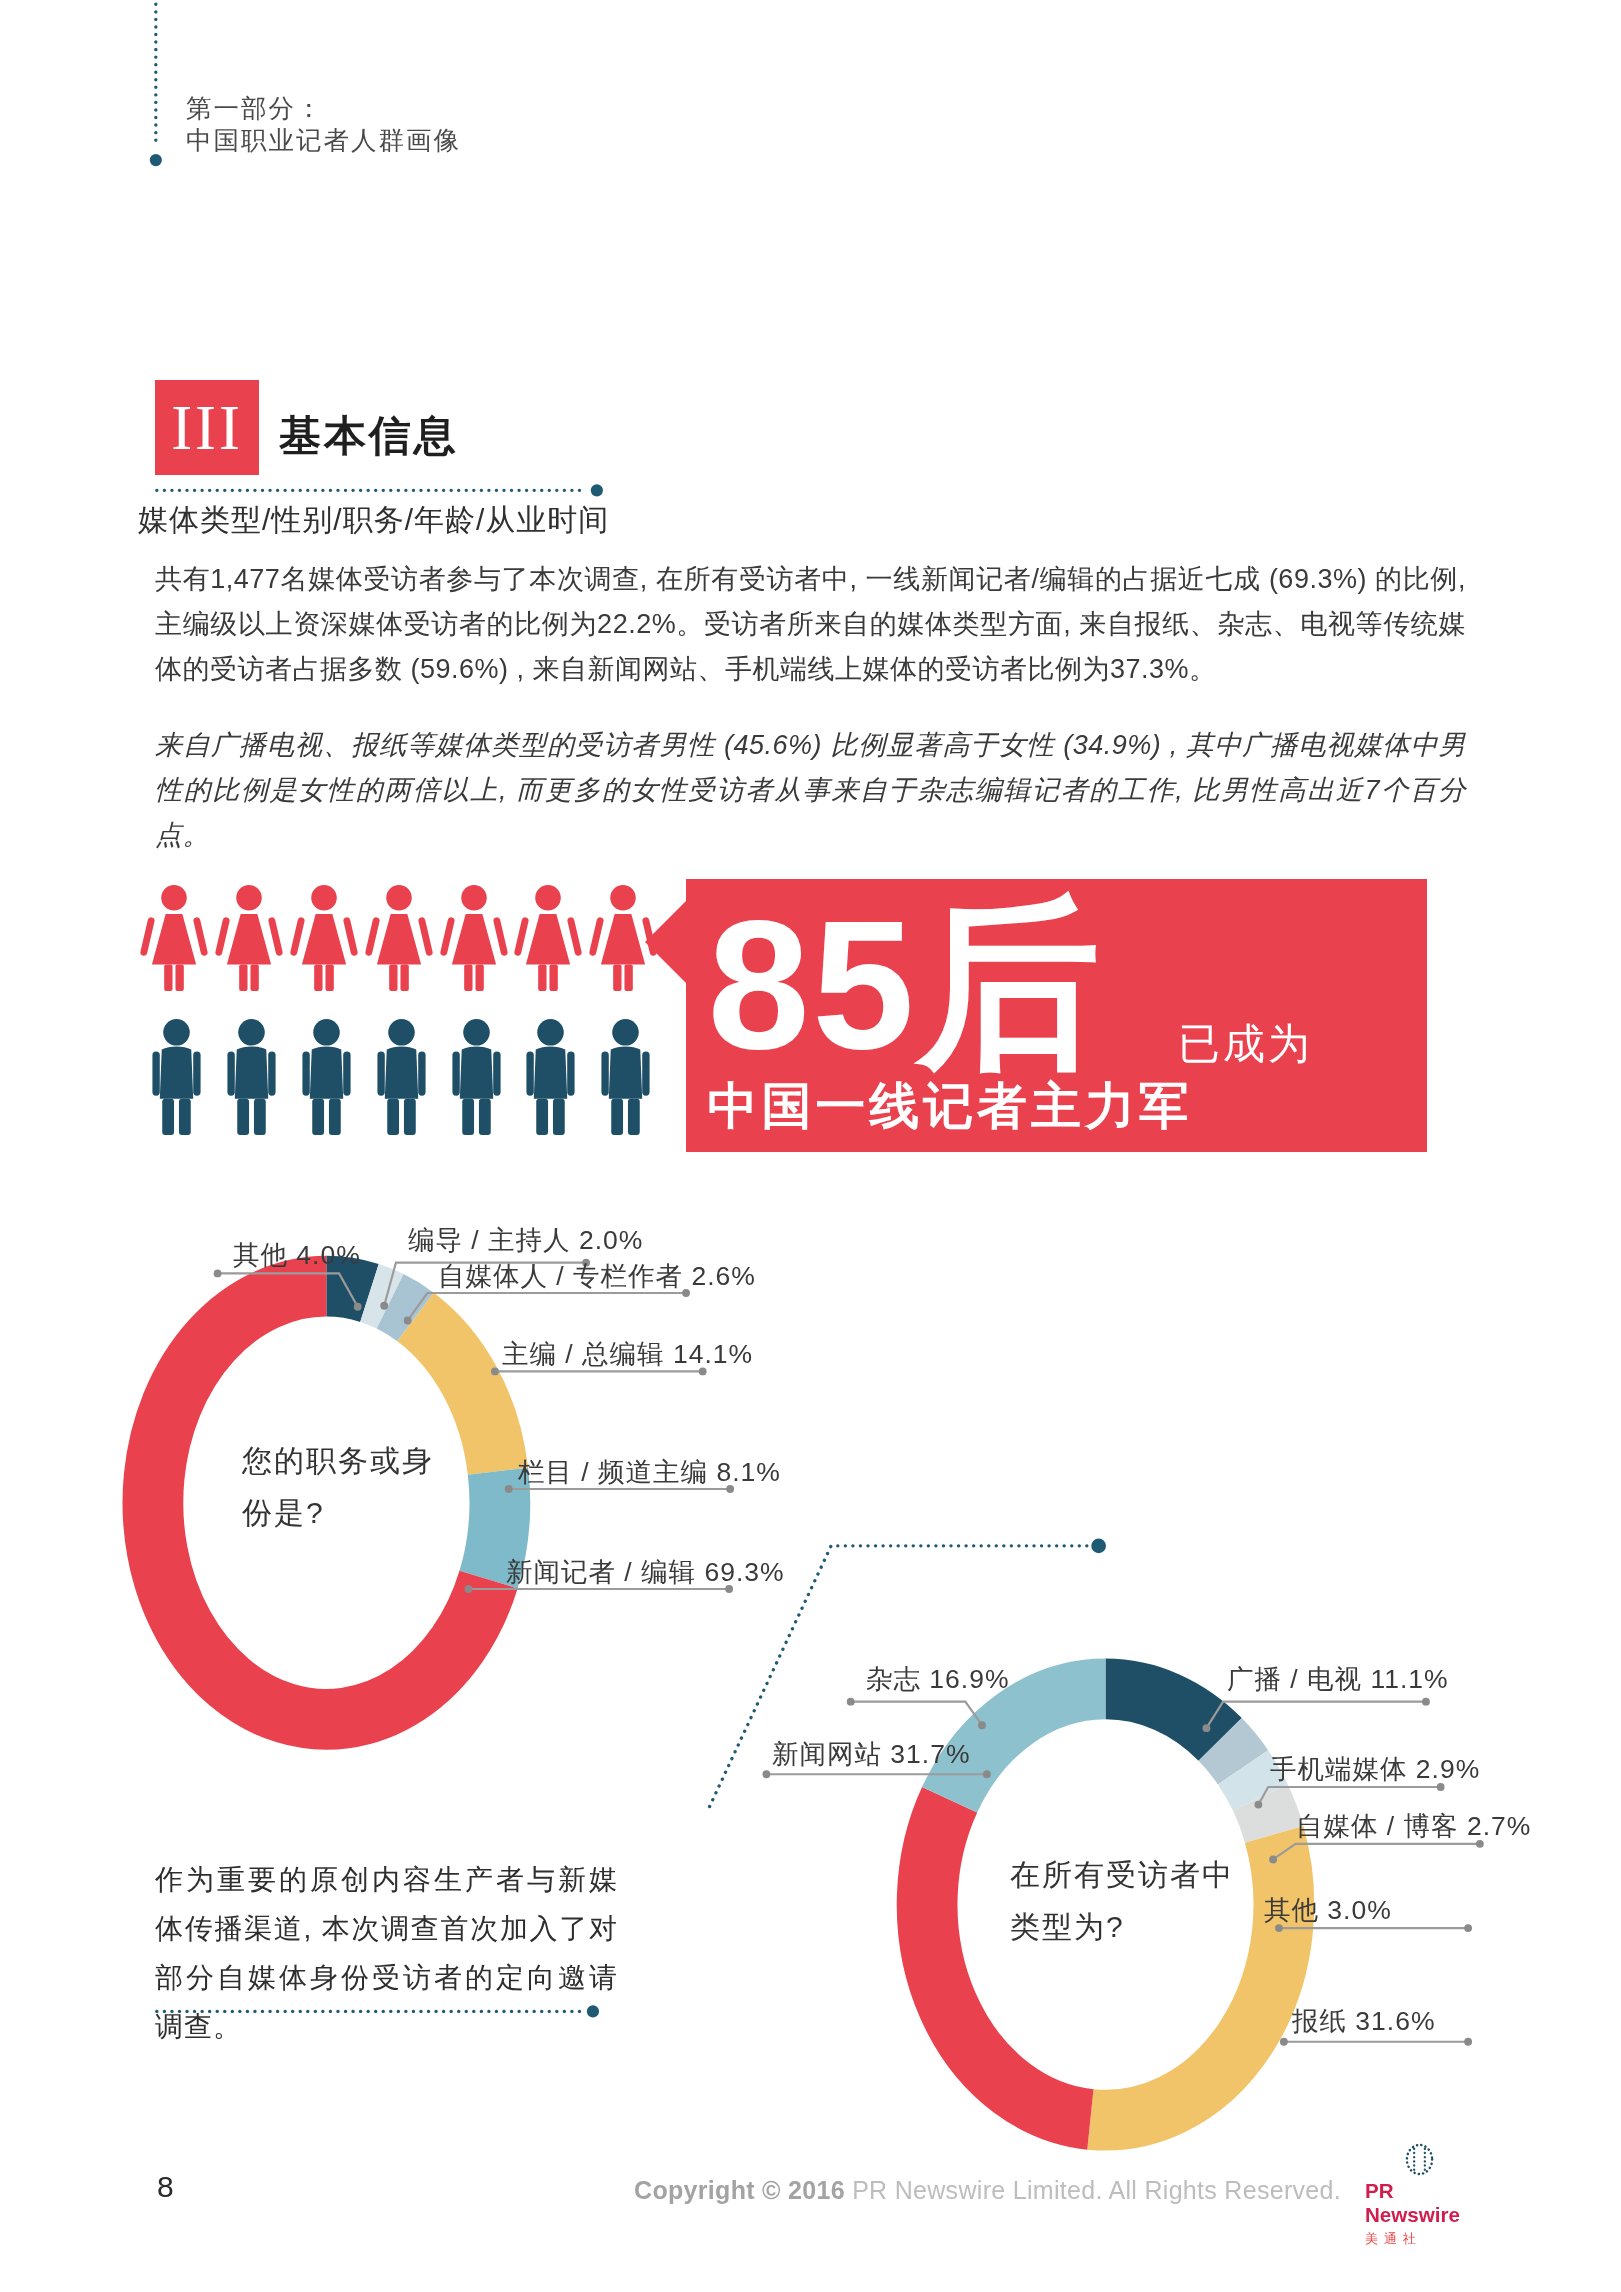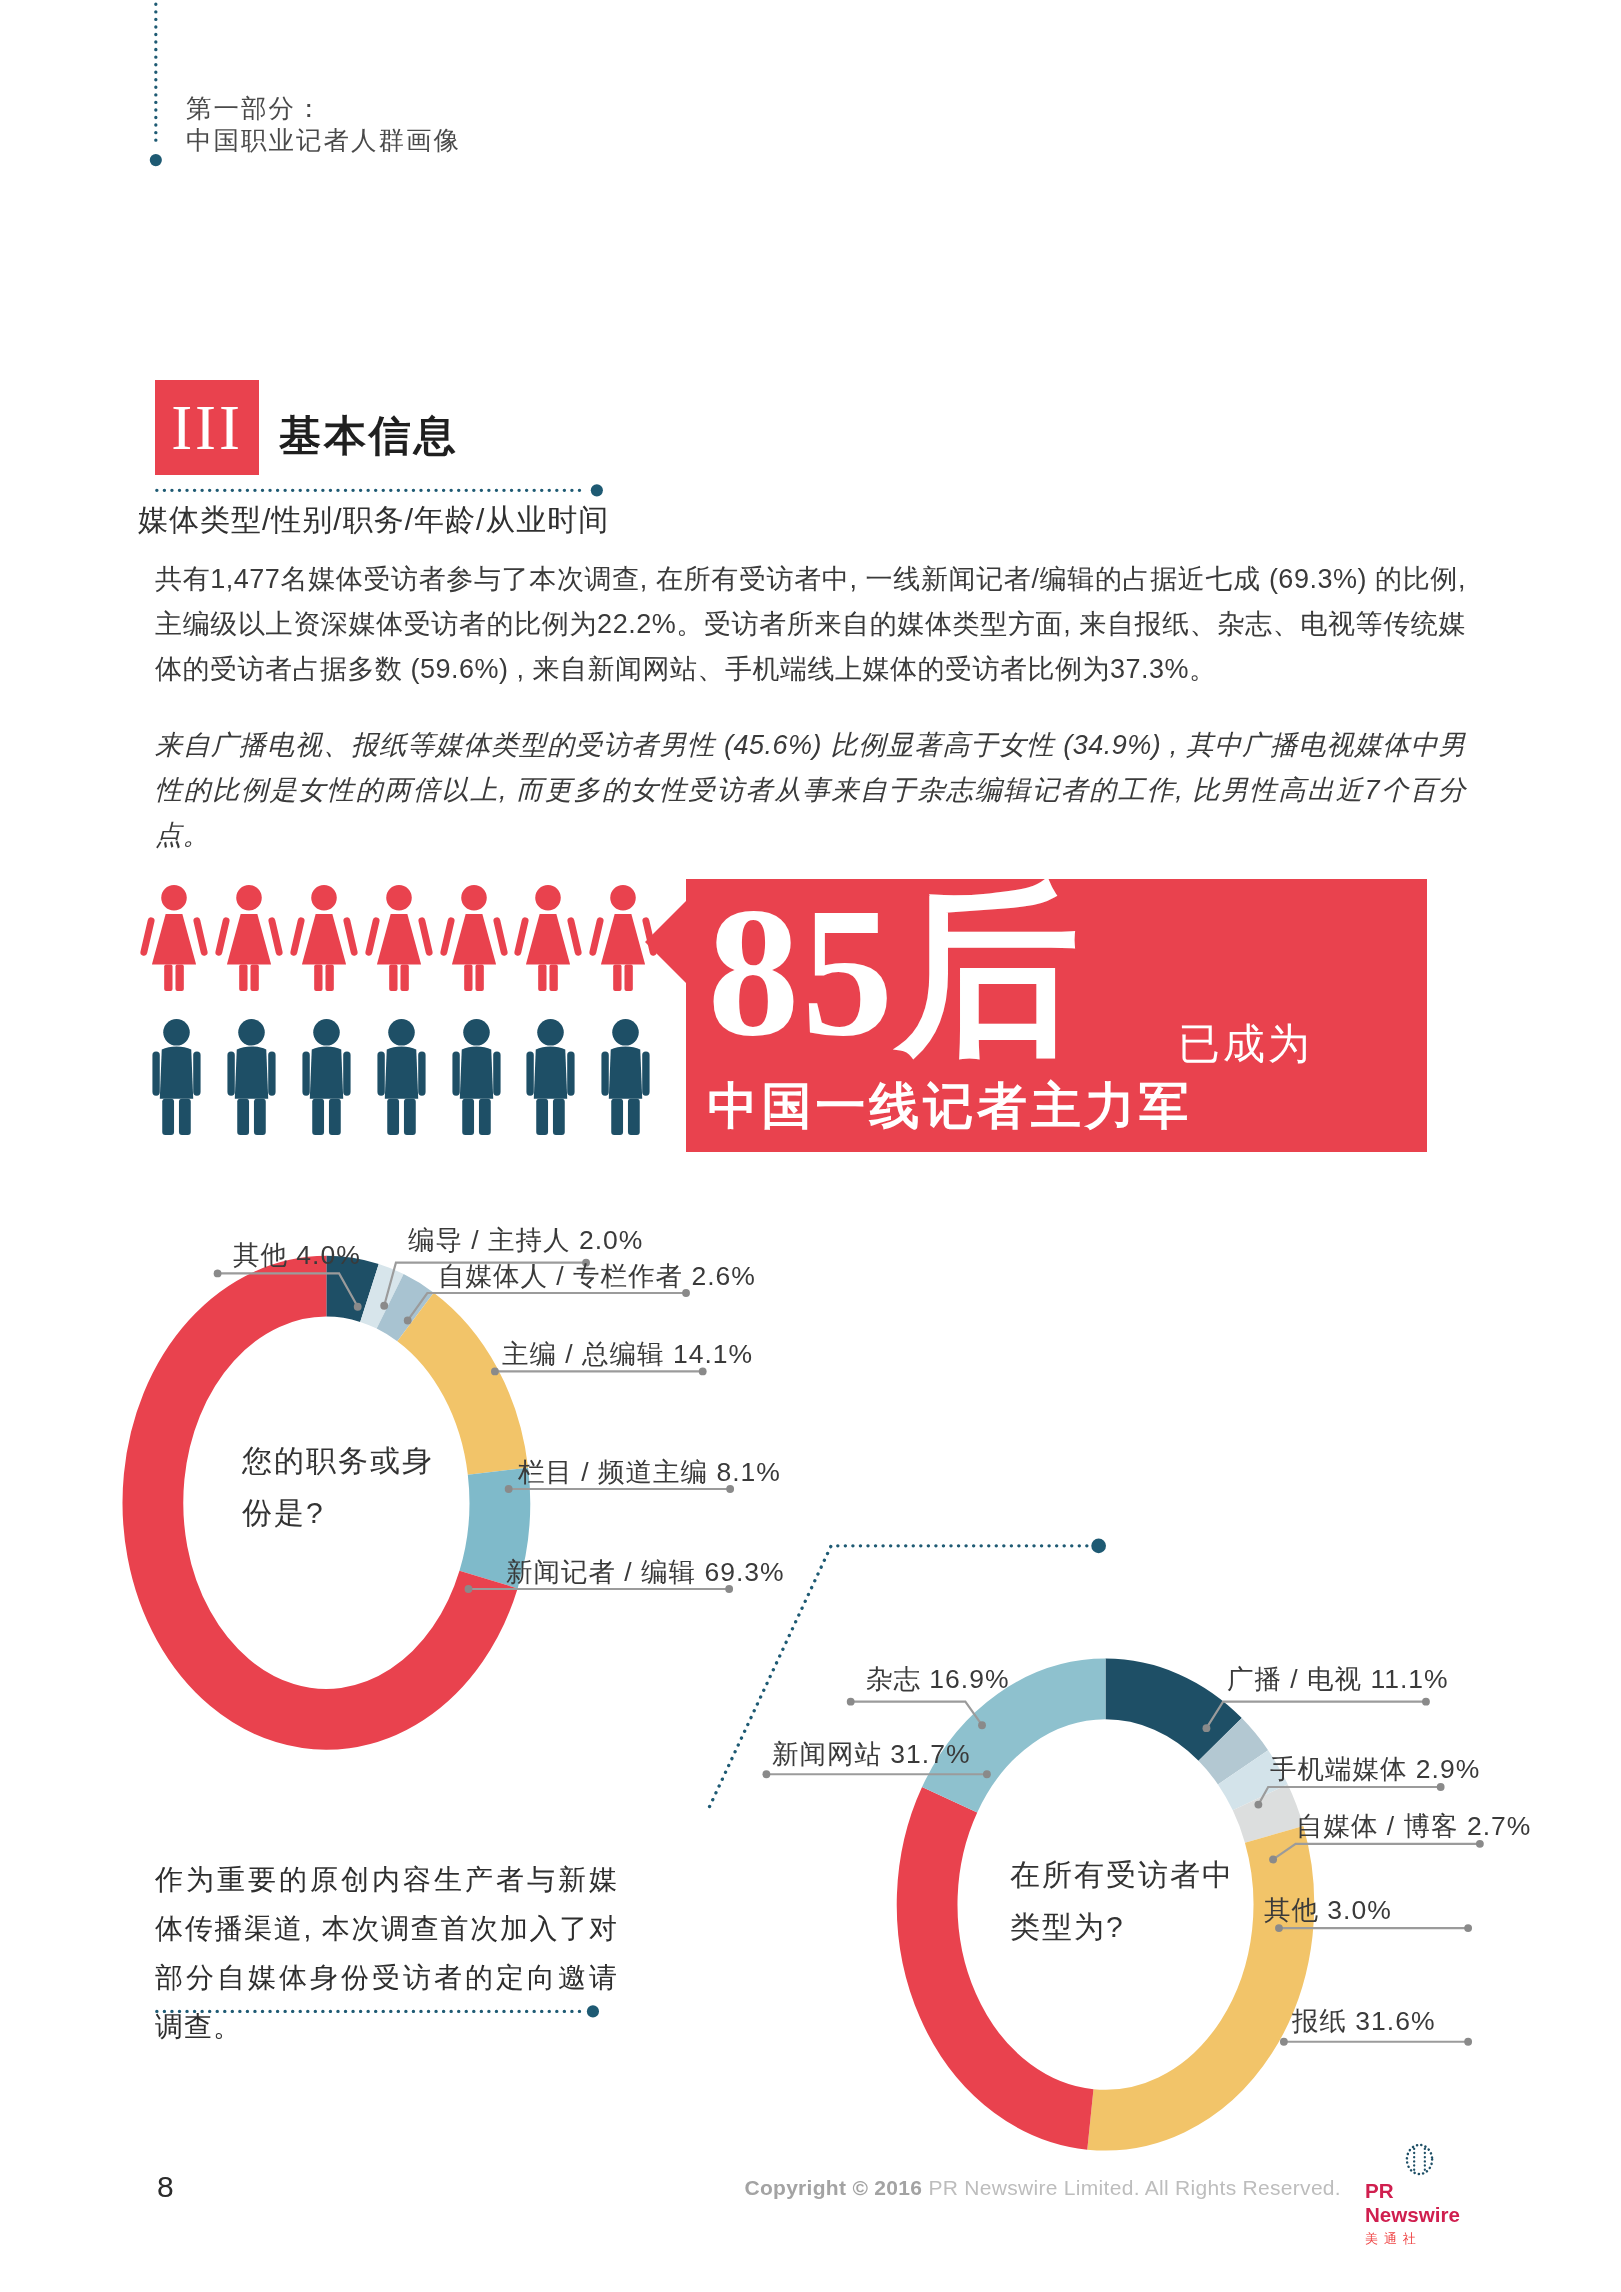--- a/index.html
+++ b/index.html
@@ -22,30 +22,30 @@
   .p2{top:723px;font-style:italic;}
   .note-par{left:155px;top:1855px;width:463px;font-size:28px;line-height:49px;color:#2E2E2E;text-align:justify;letter-spacing:1px;}
   .banner{
     left:686px;top:879px;width:741px;height:273px;background:#E9424E;color:#fff;
   }
   .banner .notch{
     position:absolute;left:-41px;top:21.6px;width:0;height:0;
     border-top:41px solid transparent;border-bottom:41px solid transparent;
     border-right:41px solid #E9424E;
   }
-  .banner-big{position:absolute;left:21.6px;top:0;font-size:184px;line-height:186px;font-weight:700;letter-spacing:2px;font-family:Liberation Serif, serif;}
+  .banner-big{position:absolute;left:21.6px;top:12px;font-size:184px;line-height:186px;font-weight:700;letter-spacing:2px;}
   .banner-suffix{position:absolute;left:492px;top:137px;font-size:42px;font-weight:400;letter-spacing:2.9px;}
   .banner-sub{position:absolute;left:21.6px;top:194px;font-size:50px;font-weight:700;letter-spacing:3.9px;}
   .picture-row{position:absolute;display:flex;}
   .picture-row svg{display:block;}
   .chart-label{position:absolute;font-size:26.5px;color:#3A3A3A;white-space:nowrap;letter-spacing:1px;}
   .donut-center{position:absolute;font-size:30px;color:#333333;letter-spacing:2px;}
   .donut-center div{line-height:52px;}
   .footer-page{left:157px;top:2170px;font-size:30px;color:#2B2B2B;}
-  .footer-copy{top:2176px;right:280px;font-size:21px;color:#BDBDBD;letter-spacing:0.3px;}
+  .footer-copy{top:2176px;right:280px;font-size:25px;color:#BDBDBD;letter-spacing:0.3px;}
   .footer-copy .pre{color:#A3A3A3;font-weight:600;}
   .logo{left:1365px;top:2143px;width:108px;text-align:left;}
   .logo-name{font-size:20.6px;font-weight:700;color:#D01F4F;letter-spacing:0px;margin-top:2.9px;}
   .logo-cn{font-size:13px;color:#ef4444;letter-spacing:5.9px;margin-top:2.9px;}
   svg.overlay{position:absolute;left:0;top:0;pointer-events:none;}
   .dotted{stroke:#1E5A73;stroke-width:3.4;stroke-dasharray:0.1 7.6;stroke-linecap:round;fill:none;}
   .leader{stroke:#9B9B9B;stroke-width:2.2;fill:none;}
   .ldot{fill:#8A8A8A;}
   .tdot{fill:#1E5A73;}
 </style>

